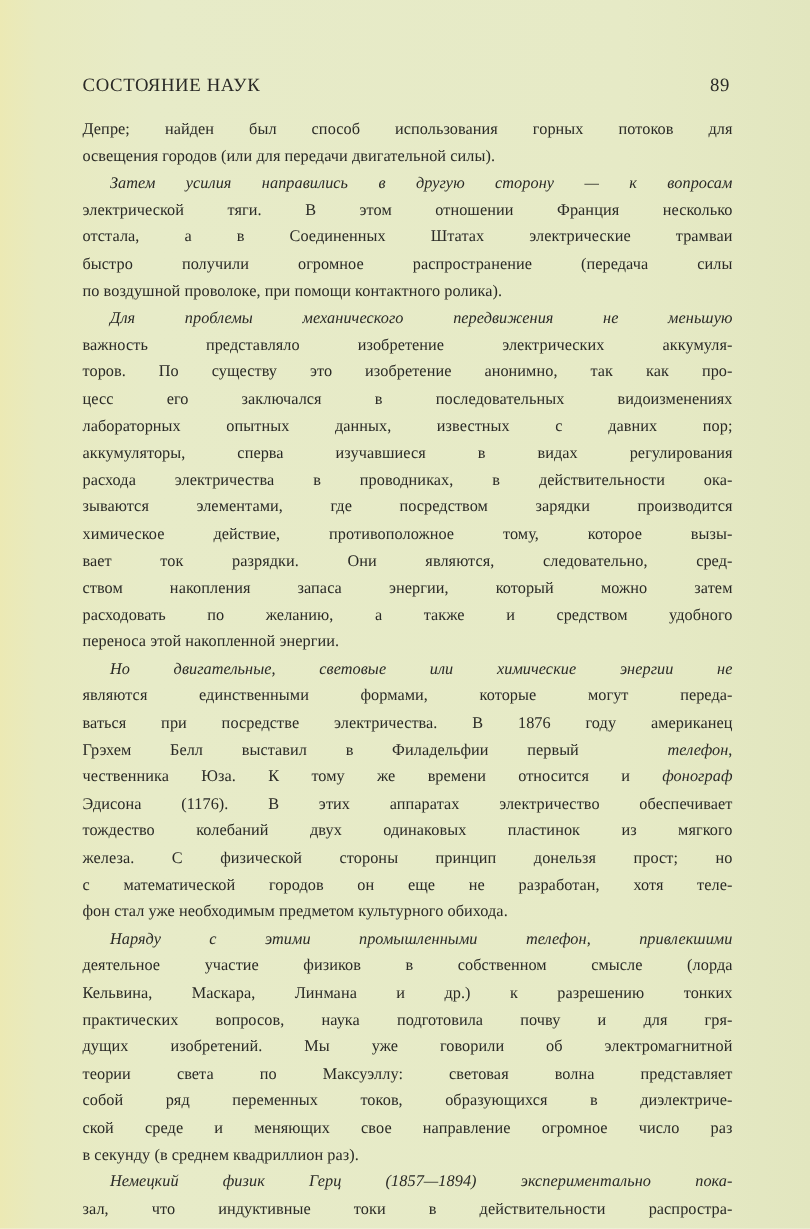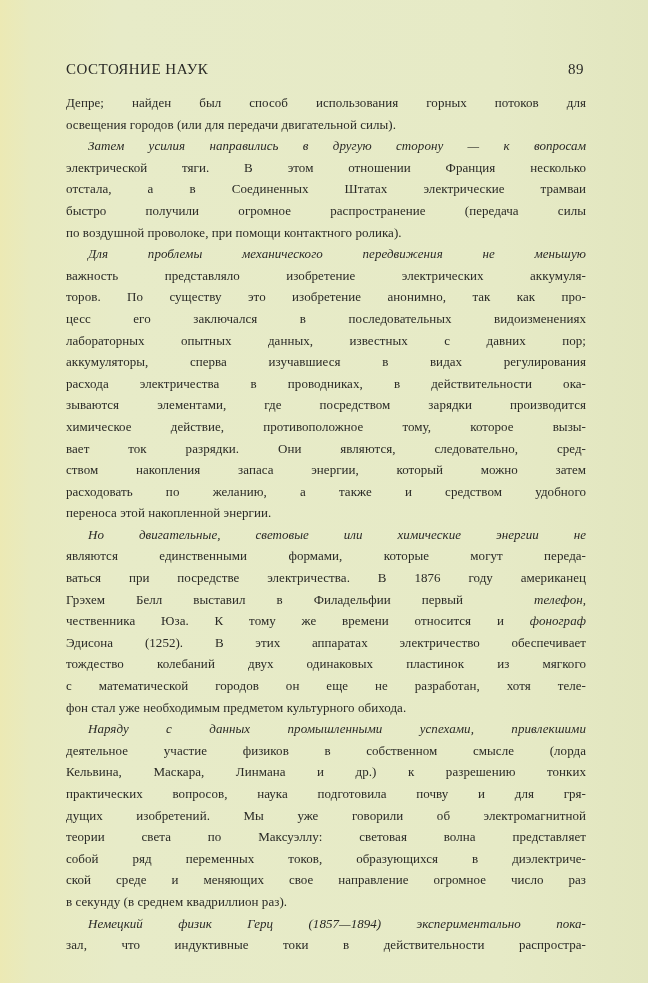--- a/index.html
+++ b/index.html
@@ -59,25 +59,26 @@
       <div class="line">химическое действие, противоположное тому, которое вызы-</div>
       <div class="line">вает ток разрядки. Они являются, следовательно, сред-</div>
       <div class="line">ством накопления запаса энергии, который можно затем</div>
       <div class="line">расходовать по желанию, а также и средством удобного</div>
       <div class="line last">переноса этой накопленной энергии.</div>
       <div class="line indent">Но двигательные, световые или химические энергии не</div>
       <div class="line">являются единственными формами, которые могут переда-</div>
       <div class="line">ваться при посредстве электричества. В 1876 году американец</div>
       <div class="line"><span style="white-space: pre; margin-top: 20px;">Грэхем Белл выставил в Филадельфии первый </span><span class="it" style="white-space: pre; margin-left: 40px;">телефон</span><span style="white-space: pre;">,</span></div>
       <div class="line"><span style="white-space: pre;">чественника Юза. К тому же времени относится и </span><span class="it" style="white-space: pre;">фонограф</span><span style="white-space: pre;"></span></div>
-      <div class="line">Эдисона (1252). В этих аппаратах электричество обеспечивает</div>
+      <div class="line">Эдисона (1176). В этих аппаратах электричество обеспечивает</div>
       <div class="line">тождество колебаний двух одинаковых пластинок из мягкого</div>
+      <div class="line">железа. С физической стороны принцип донельзя прост; но</div>
       <div class="line">с математической городов он еще не разработан, хотя теле-</div>
       <div class="line last">фон стал уже необходимым предметом культурного обихода.</div>
-      <div class="line indent">Наряду с данных промышленными успехами, привлекшими</div>
+      <div class="line indent">Наряду с этими промышленными телефон, привлекшими</div>
       <div class="line">деятельное участие физиков в собственном смысле (лорда</div>
       <div class="line">Кельвина, Маскара, Линмана и др.) к разрешению тонких</div>
       <div class="line">практических вопросов, наука подготовила почву и для гря-</div>
       <div class="line">дущих изобретений. Мы уже говорили об электромагнитной</div>
       <div class="line">теории света по Максуэллу: световая волна представляет</div>
       <div class="line">собой ряд переменных токов, образующихся в диэлектриче-</div>
       <div class="line">ской среде и меняющих свое направление огромное число раз</div>
       <div class="line last">в секунду (в среднем квадриллион раз).</div>
       <div class="line indent">Немецкий физик Герц (1857—1894) экспериментально пока-</div>
       <div class="line">зал, что индуктивные токи в действительности распростра-</div>

